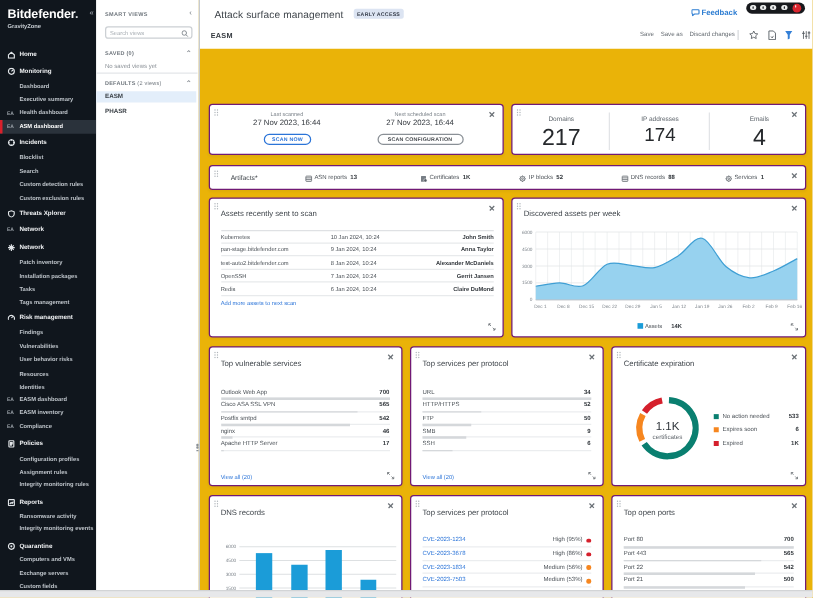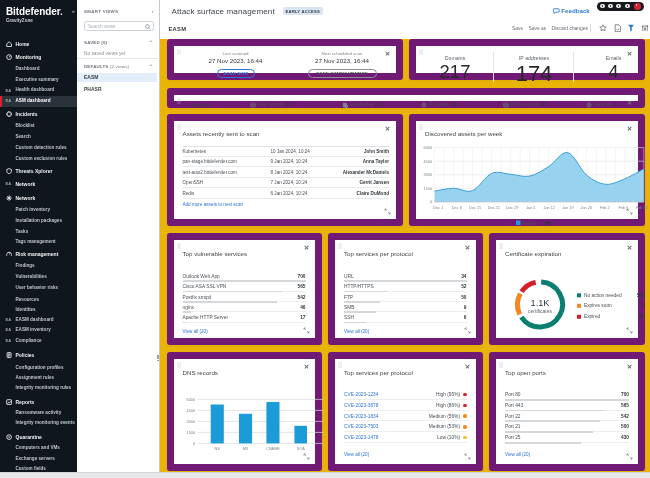--- a/index.html
+++ b/index.html
@@ -44,21 +44,21 @@
 #fb svg { vertical-align:-1px; }
 #pill { position:absolute; left:438px; top:1.5px; width:47px; height:9.5px; background:#17191d; border-radius:5px; }
 #pill .c { position:absolute; top:2.2px; width:4.8px; height:4.8px; border-radius:50%; background:#eceded; }
 #pill .c:after { content:""; position:absolute; left:1.6px; top:1.4px; width:1.5px; height:2px; background:#24262a; border-radius:1px; }
 #pill .r { background:#d9252e; }
 #pill .r:after { background:#f2d7d9; }
 #easm { position:absolute; left:10px; top:25.5px; font-size:5.8px; font-weight:bold; color:#33383e; letter-spacing:0.25px; }
 .tbtxt { position:absolute; top:25.5px; font-size:4.9px; color:#676d73; }
 
 
-.card { position:absolute; background:#fff; border:7px solid #701a75; border-radius:3px; box-shadow:0 1px 2px rgba(25,30,40,0.05); }
+.card { position:absolute; background:#fff; border:1px solid #701a75; border-radius:3px; box-shadow:0 1px 2px rgba(25,30,40,0.05);margin-top:44px; }
 .x { position:absolute; right:6px; top:5px; width:5px; height:5px; }
 .x:before, .x:after { content:""; position:absolute; left:2.2px; top:0.2px; width:0.9px; height:5.4px; background:#6a7076; }
 .x:before { transform:rotate(45deg); }
 .x:after { transform:rotate(-45deg); }
 .ctitle { position:absolute; left:9px; top:9px; font-size:6.2px; color:#3e444a; }
 .resz { position:absolute; right:6px; bottom:5px; width:6px; height:6px; }
 .viewall { position:absolute; left:9px; bottom:4px; font-size:4.6px; color:#2b74d8; }
 .dot { display:inline-block; width:3.6px; height:3.6px; border-radius:50%; margin-left:2px; vertical-align:0px; }
 </style>
 </head>
@@ -241,21 +241,21 @@
             <circle cx="1" cy="3" r="0.55" fill="#b0b5ba"></circle>
             <circle cx="3" cy="3" r="0.55" fill="#b0b5ba"></circle>
             <circle cx="1" cy="5" r="0.55" fill="#b0b5ba"></circle>
             <circle cx="3" cy="5" r="0.55" fill="#b0b5ba"></circle>
           </svg>
         </span>
         <span class="x"></span>
         <div style="position:absolute;left:0px;top:9px;width:78px;text-align:center;font-size:5.2px;color:#5d646b">Domains</div>
         <div style="position:absolute;left:0px;top:17px;width:78px;text-align:center;font-size:18.5px;line-height:1;color:#26292c">217</div>
         <div style="position:absolute;left:79px;top:9px;width:78px;text-align:center;font-size:5.2px;color:#5d646b">IP addresses</div>
-        <div style="position:absolute;left:79px;top:17px;width:78px;text-align:center;font-size:22px;line-height:1;color:#26292c">174</div>
+        <div style="position:absolute;left:79px;top:17px;width:78px;text-align:center;font-size:15px;line-height:1;color:#26292c">174</div>
         <div style="position:absolute;left:158.5px;top:9px;width:78px;text-align:center;font-size:5.2px;color:#5d646b">Emails</div>
         <div style="position:absolute;left:158.5px;top:17px;width:78px;text-align:center;font-size:18.5px;line-height:1;color:#26292c">4</div>
         <div style="position:absolute;left:77px;top:6px;width:1px;height:30px;background:#e2e4e7"></div>
         <div style="position:absolute;left:156.5px;top:6px;width:1px;height:30px;background:#e2e4e7"></div>
       </div>
 <div class="card" style="left:8px;top:88px;width:478.5px;height:20px">
         <span style="position:absolute;left:3px;top:3px">
           <svg class="dragsvg" width="4" height="6" viewBox="0 0 4 6">
             <circle cx="1" cy="1" r="0.55" fill="#b0b5ba"></circle>
             <circle cx="3" cy="1" r="0.55" fill="#b0b5ba"></circle>

